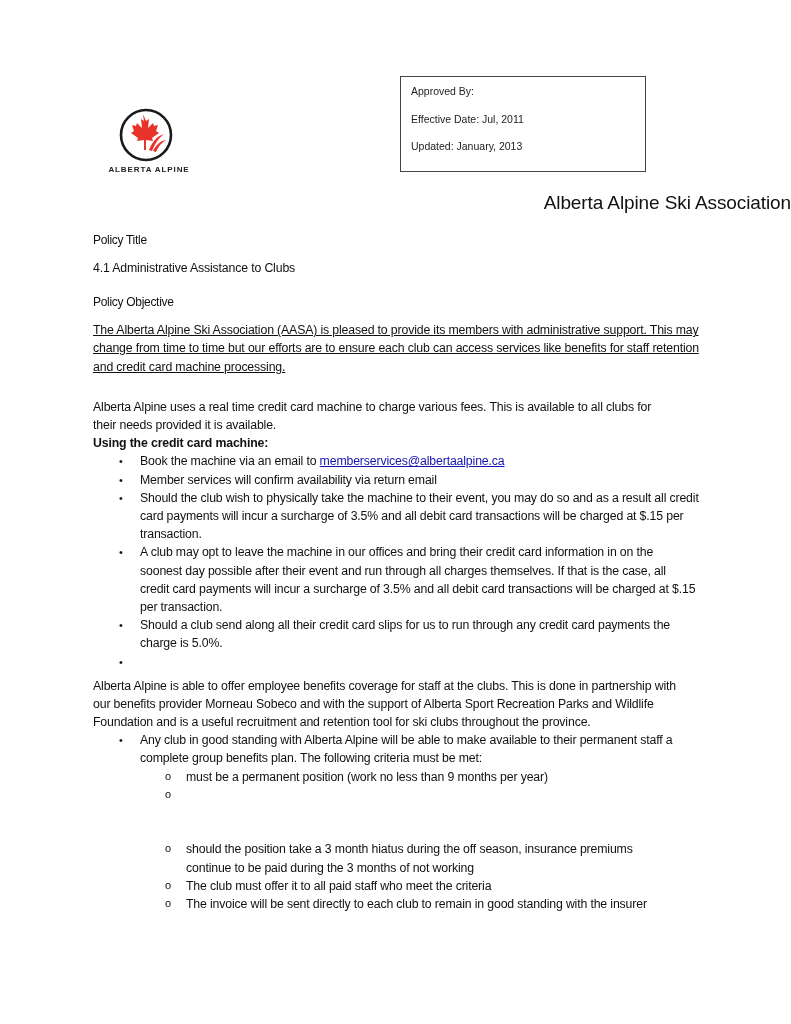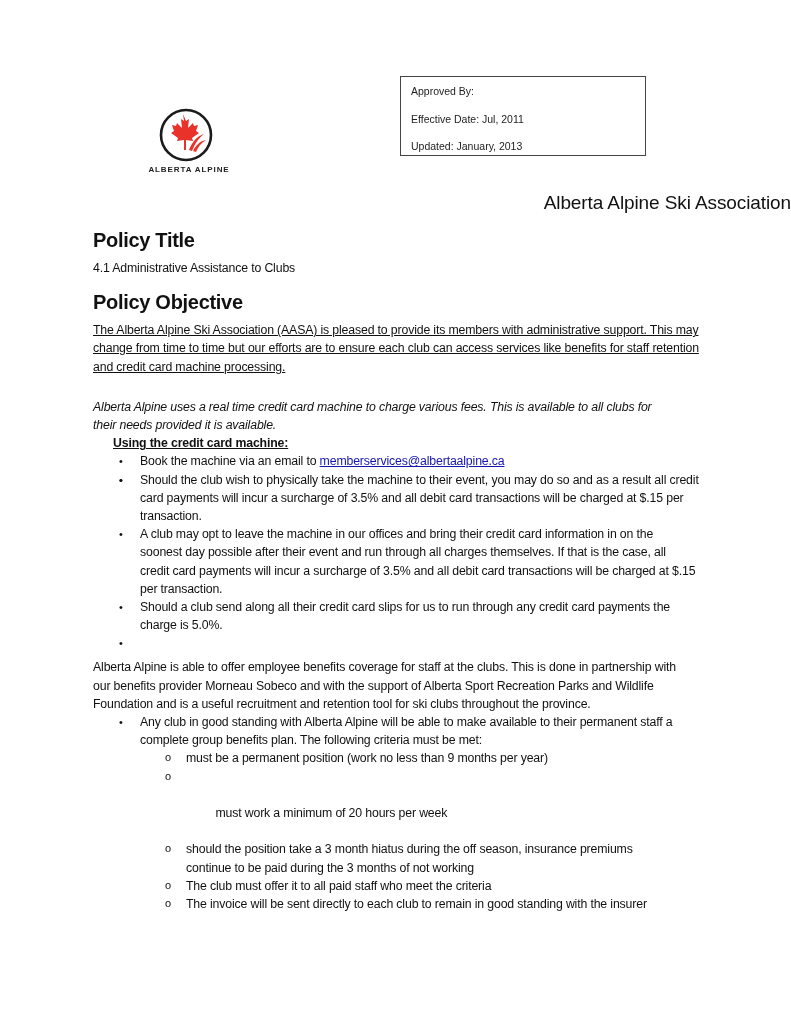--- a/index.html
+++ b/index.html
@@ -23,21 +23,20 @@
     background: #ffffff;
   }
 
   
   .logo {
     position: absolute;
     left: 104px;
     top: 104px;
     width: 84px;
     height: 76px;
-    margin-left: 40px;
   }
   .logo svg {
     position: absolute;
     left: 15px;
     top: 2px;
     width: 54px;
     height: 58px;
   }
   .logo-text {
     position: absolute;
@@ -51,21 +50,21 @@
     color: #222;
     white-space: nowrap;
   }
 
   
   .approval-box {
     position: absolute;
     left: 400px;
     top: 76px;
     width: 246px;
-    height: 80px;
+    height: 96px;
     border: 1.5px solid #444;
     box-sizing: border-box;
     padding: 5px 0 0 10px;
     font-size: 10.5px;
     color: #222;
   }
   .approval-box .row {
     height: 27.5px;
     line-height: 18px;
     white-space: nowrap;
@@ -88,33 +87,31 @@
   .content {
     position: absolute;
     left: 93px;
     top: 229px;
     width: 620px;
     font-size: 12.3px;
     line-height: 18.2px;
     letter-spacing: -0.15px;
   }
   .h {
-    font-size: 20px;
-    font-weight: bold;
+    font-size: 12px;
+    font-weight: normal;
     line-height: 22px;
     margin: 0;
     letter-spacing: -0.3px;
   }
   .p { margin: 0; }
   .gap-s { height: 8px; }
   .gap-m { height: 14px; }
   .ul-head {
     font-weight: bold;
-    text-decoration: underline;
-    margin-left: 20px;
   }
   ul.b1 {
     list-style: none;
     margin: 0;
     padding: 0;
   }
   ul.b1 > li {
     position: relative;
     padding-left: 47px;
   }
@@ -178,30 +175,31 @@
     <div class="gap-s"></div>
     <p class="p">4.1 Administrative Assistance to Clubs</p>
     <div class="gap-m"></div>
 
     <h2 class="h">Policy Objective</h2>
     <div class="gap-s"></div>
     <p class="p" style="width:616px;text-decoration:underline;">The Alberta Alpine Ski Association (AASA) is pleased to provide its members with administrative support. This may change from time to time but our efforts are to ensure each club can access services like benefits for staff retention and credit card machine processing.</p>
     <div class="gap-m"></div>
 
     <div class="gap-s"></div>
-    <p class="p" style="width:580px;font-style:italic;">Alberta Alpine uses a real time credit card machine to charge various fees.  This is available to all clubs for their needs provided it is available.</p>
+    <p class="p" style="width:580px;">Alberta Alpine uses a real time credit card machine to charge various fees.  This is available to all clubs for their needs provided it is available.</p>
     <p class="p ul-head">Using the credit card machine:</p>
 
     <ul class="b1">
       <li>
         <span class="bullet">•</span>
         <span>Book the machine via an email to </span><a class="email" href="#">memberservices@albertaalpine.ca</a>
       </li>
       <li>
         <span class="bullet">•</span>
+        <span>Member services will confirm availability via return email</span>
       </li>
       <li style="width:560px;">
         <span class="bullet">•</span>
         <span>Should the club wish to physically take the machine to their event, you may do so and as a result all credit card payments will incur a surcharge of 3.5% and all debit card transactions will be charged at $.15 per transaction.</span>
       </li>
       <li style="width:556px;">
         <span class="bullet">•</span>
         <span>A club may opt to leave the machine in our offices and bring their credit card information in on the soonest day possible after their event and run through all charges themselves.  If that is the case, all credit card payments will incur a surcharge of 3.5% and all debit card transactions will be charged at $.15 per transaction.</span>
       </li>
       <li style="width:560px;">
@@ -223,21 +221,20 @@
       </li>
     </ul>
 
     <ul class="b2">
       <li>
         <span class="bullet">o</span>
         <span>must be a permanent position (work no less than 9 months per year)</span>
       </li>
       <li style="white-space:pre;">
         <span class="bullet">o</span>
-        <span> must work a minimum of 20 hours per week</span>
       </li>
       <li style="width:490px;">
         <span class="bullet">o</span>
         <span>should the position take a 3 month hiatus during the off season, insurance premiums continue to be paid during the 3 months of not working</span>
       </li>
       <li>
         <span class="bullet">o</span>
         <span>The club must offer it to all paid staff who meet the criteria</span>
       </li>
       <li style="white-space:nowrap;">

